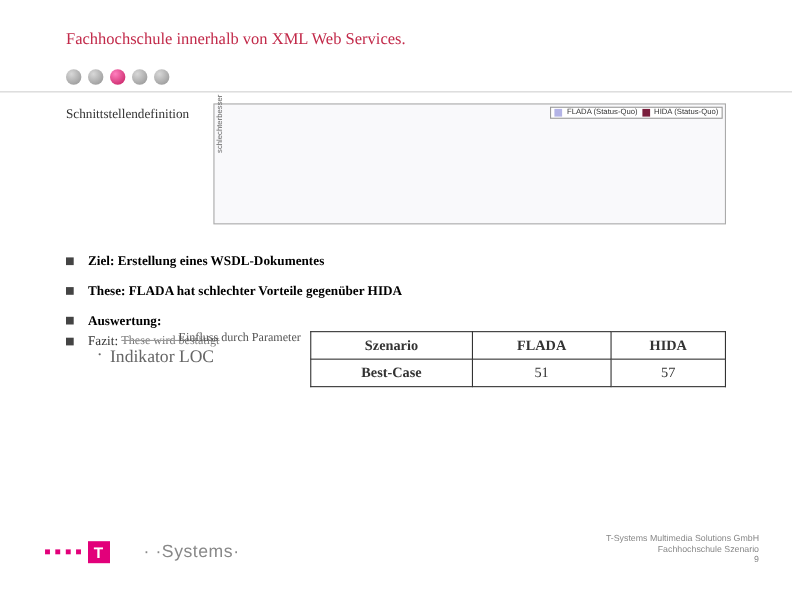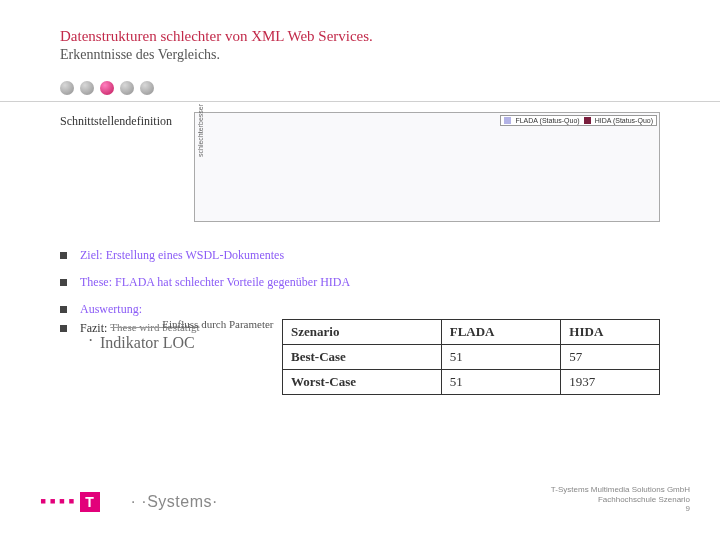--- a/index.html
+++ b/index.html
@@ -50,22 +50,22 @@
     font-size: 7px; color: #666; white-space: nowrap;
   }
   .chart-bars {
     position: absolute; left: 44px; right: 6px; bottom: 6px; top: 22px;
     display: flex; align-items: flex-end; gap: 4px;
   }
   .bar-group { display: flex; align-items: flex-end; gap: 1px; flex: 1; }
   .bar { flex: 1; }
   .bullets { margin-top: 20px; }
   .bullets li {
-    list-style: none; font-size: 12px; color: #8b5cf6;
-    padding: 6px 0 6px 20px; position: relative;
+    list-style: none; font-size: 12px; color: #000000;
+    padding: 6px 0 6px 20px; position: relative; font-weight: bold;
   }
   .bullets li::before {
     content: ""; position: absolute; left: 0; top: 10px;
     width: 7px; height: 7px; background: #444;
   }
   .sub-line { font-size: 16px; color: #666; padding-left: 40px; margin-top: -2px; position: relative; }
   .sub-line::before { content: "·"; position: absolute; left: 28px; top: -2px; color: #666; }
   .lower { display: flex; gap: 12px; align-items: flex-start; margin-top: -4px; }
   .lower-left { flex: 0 0 210px; }
   .fazit-line { font-size: 12px; position: relative; padding-left: 20px; padding-top: 2px; }
@@ -74,21 +74,21 @@
   .strike { text-decoration: line-through; text-decoration-color: #999; }
   table.data {
     flex: 1 1 auto;
     border-collapse: collapse;
     font-family: 'Times New Roman', serif;
     font-size: 13px;
   }
   table.data th, table.data td {
     border: 1px solid #333;
     padding: 4px 8px;
-    text-align: left;
+    text-align: center;
     font-weight: normal;
   }
   table.data th { font-weight: bold; }
   table.data td.bold, table.data th.bold { font-weight: bold; }
   .footer {
     position: absolute;
     top: 485px;
     left: 0; right: 0;
     height: 50px;
   }
@@ -107,22 +107,21 @@
   .foot-right {
     position: absolute; right: 30px; top: 0;
     font-size: 8px; color: #888; text-align: right; line-height: 1.2;
     font-family: Liberation Sans, sans-serif;
   }
 </style>
 </head>
 <body>
 
 <div class="page">
-  <div class="title">Datenstrukturen schlechter von XML Web Services.</div>
-  <div class="subtitle">Erkenntnisse des Vergleichs.</div>
+  <div class="title">Fachhochschule innerhalb von XML Web Services.</div>
 
   <div class="dots">
     <span class="dot"></span>
     <span class="dot"></span>
     <span class="dot active"></span>
     <span class="dot"></span>
     <span class="dot"></span>
   </div>
 
   <div class="divider"></div>
@@ -197,25 +196,20 @@
           <th class="bold">FLADA</th>
           <th class="bold">HIDA</th>
         </tr>
       </thead>
       <tbody id="tbody">
           <tr>
             <td class="bold">Best-Case</td>
             <td>51</td>
             <td>57</td>
           </tr>
-          <tr>
-            <td class="bold">Worst-Case</td>
-            <td>51</td>
-            <td>1937</td>
-          </tr>
         </tbody>
     </table>
   </div>
 </div>
 
 <div class="footer">
   <div class="logo">
     <span class="logo-dots">▪ ▪ ▪ ▪</span>
     <span class="logo-t">T</span>
     <span class="logo-text">· ·Systems·</span>

